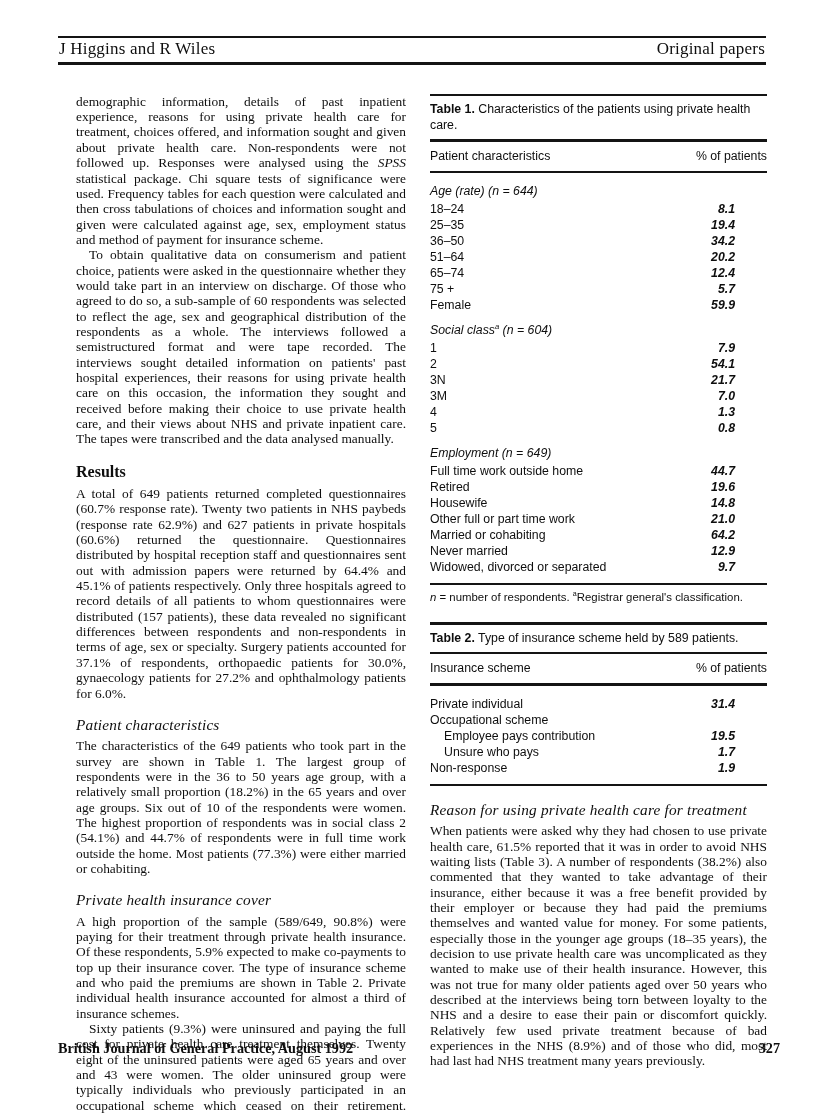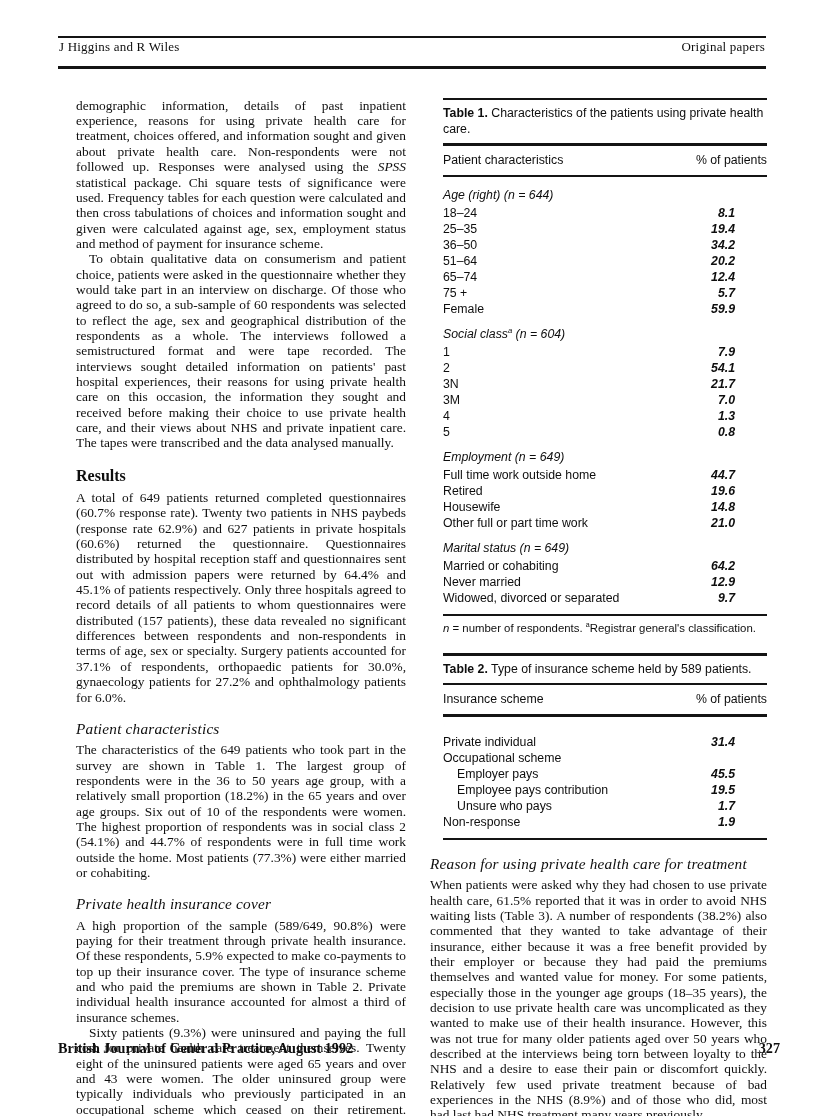--- a/index.html
+++ b/index.html
@@ -9,42 +9,42 @@
     background: #ffffff;
     color: #0e0e0e;
     font-family: "Liberation Serif", serif;
     box-sizing: border-box;
     padding: 36px 50px 0 58px;
     overflow: hidden;
   }
   .hrule { height: 2.4px; background: #141414; }
   .header-row {
     display: flex; justify-content: space-between; align-items: baseline;
-    font-size: 13px; padding: 1px 1px 11px 1px; letter-spacing: 0.2px;
+    font-size: 17px; padding: 1px 1px 3px 1px; letter-spacing: 0.2px;
   }
   .columns {
     display: grid;
     grid-template-columns: 330px 337px;
     column-gap: 24px;
     margin-left: 18px;
     margin-top: 29px;
   }
   .col { font-size: 13.4px; line-height: 15.35px; text-align: justify; }
   .col p { margin: 0; }
   p.indent { text-indent: 13px; }
   h2.bold-head {
     font-size: 16px; font-weight: bold; font-style: normal;
     margin: 17px 0 7px 0; text-align: left;
   }
   h3.ital-head {
     font-size: 15.3px; font-weight: normal; font-style: italic;
     margin: 16px 0 6px 0; text-align: left; letter-spacing: 0.2px;
   }
   
-  .tbl { font-family: "Liberation Sans", sans-serif; font-size: 12.3px; text-align: left; line-height: 16px; margin-left: 13px; }
+  .tbl { font-family: "Liberation Sans", sans-serif; font-size: 12.3px; text-align: left; line-height: 16px; }
   .tbl + .tbl { margin-top: 18px; }
   .tcaption { padding: 5px 0 6px 0; }
   .thead { display: flex; justify-content: space-between; padding: 6px 0 7px 0; }
   .tbody { padding: 1px 0 8px 0; }
   .tsec { font-style: italic; margin-top: 9px; margin-bottom: 2px; }
   .trow { display: flex; justify-content: space-between; }
   .trow .tlabel { white-space: nowrap; }
   .trow .tlabel.ind { padding-left: 14px; }
   .trow .tval { font-style: italic; padding-right: 32px; font-weight: bold; }
   .tfoot { font-size: 11.4px; padding: 5px 0 0 0; line-height: 14px; }
@@ -90,21 +90,21 @@
       <div class="tbl">
         <div class="hrule"></div>
         <div class="tcaption"><b>Table 1.</b><span> Characteristics of the patients using private health care.</span></div>
         <div class="hrule"></div>
         <div class="thead">
           <span>Patient characteristics</span>
           <span>% of patients</span>
         </div>
         <div class="hrule"></div>
         <div class="tbody">
-            <div class="tsec"><i>Age (right)</i><i> (n = 644)</i></div>
+            <div class="tsec"><i>Age (rate)</i><i> (n = 644)</i></div>
             <div class="trow">
               <span class="tlabel">18–24</span>
               <span class="tval">8.1</span>
             </div>
             <div class="trow">
               <span class="tlabel">25–35</span>
               <span class="tval">19.4</span>
             </div>
             <div class="trow">
               <span class="tlabel">36–50</span>
@@ -161,21 +161,20 @@
               <span class="tval">19.6</span>
             </div>
             <div class="trow">
               <span class="tlabel">Housewife</span>
               <span class="tval">14.8</span>
             </div>
             <div class="trow">
               <span class="tlabel">Other full or part time work</span>
               <span class="tval">21.0</span>
             </div>
-            <div class="tsec"><i>Marital status</i><i> (n = 649)</i></div>
             <div class="trow">
               <span class="tlabel">Married or cohabiting</span>
               <span class="tval">64.2</span>
             </div>
             <div class="trow">
               <span class="tlabel">Never married</span>
               <span class="tval">12.9</span>
             </div>
             <div class="trow">
               <span class="tlabel">Widowed, divorced or separated</span>
@@ -188,32 +187,28 @@
 
       <div class="tbl">
         <div class="hrule"></div>
         <div class="tcaption"><b>Table 2.</b><span> Type of insurance scheme held by 589 patients.</span></div>
         <div class="hrule"></div>
         <div class="thead">
           <span>Insurance scheme</span>
           <span>% of patients</span>
         </div>
         <div class="hrule"></div>
-        <div class="tbody" style="padding-top: 17px;">
+        <div class="tbody" style="padding-top: 10px;">
             <div class="trow">
               <span class="tlabel">Private individual</span>
               <span class="tval">31.4</span>
             </div>
             <div class="trow">
               <span class="tlabel">Occupational scheme</span>
               <span class="tval"></span>
-            </div>
-            <div class="trow">
-              <span class="tlabel ind">Employer pays</span>
-              <span class="tval">45.5</span>
             </div>
             <div class="trow">
               <span class="tlabel ind">Employee pays contribution</span>
               <span class="tval">19.5</span>
             </div>
             <div class="trow">
               <span class="tlabel ind">Unsure who pays</span>
               <span class="tval">1.7</span>
             </div>
             <div class="trow">

